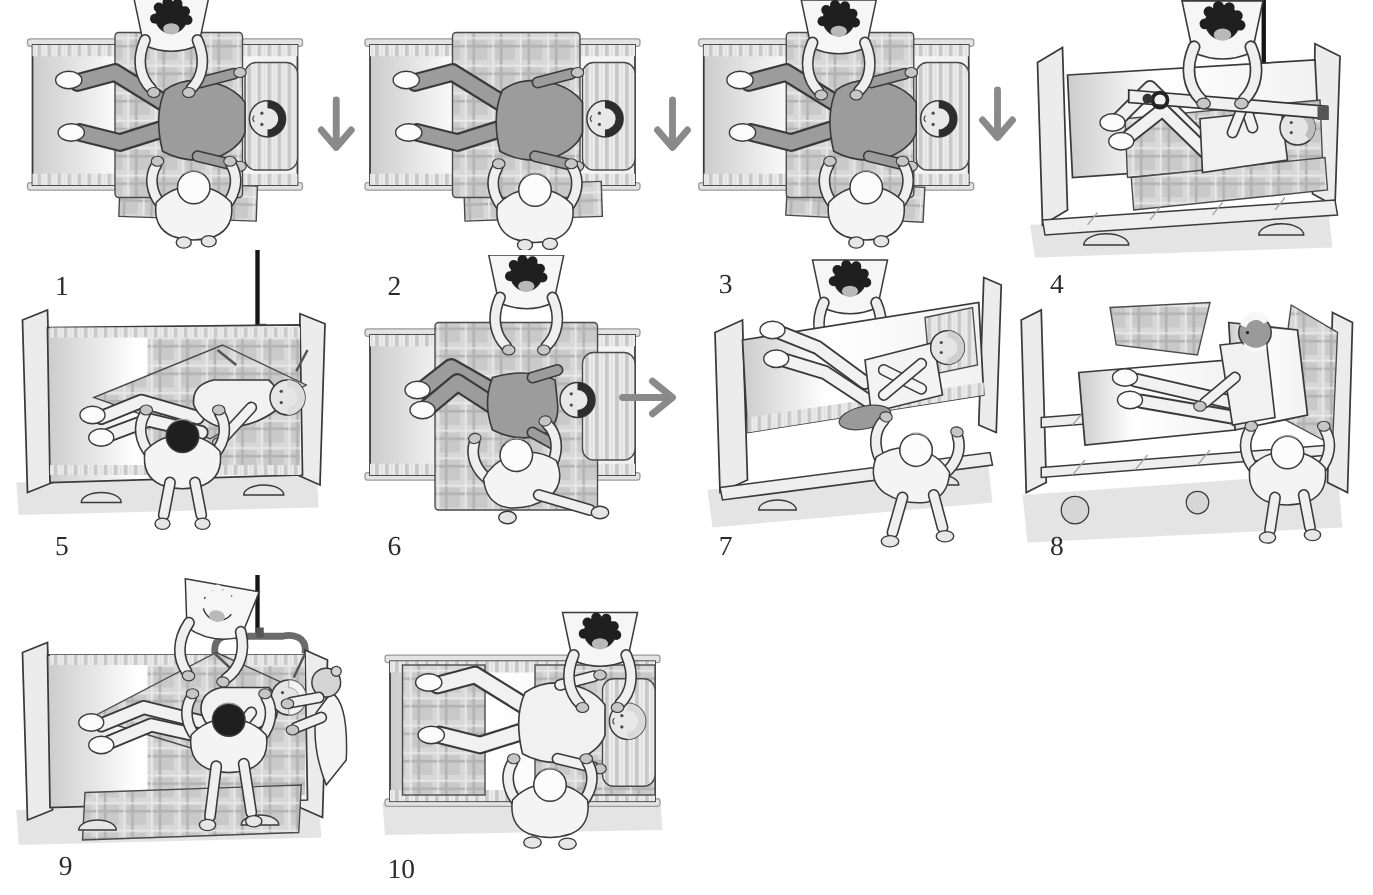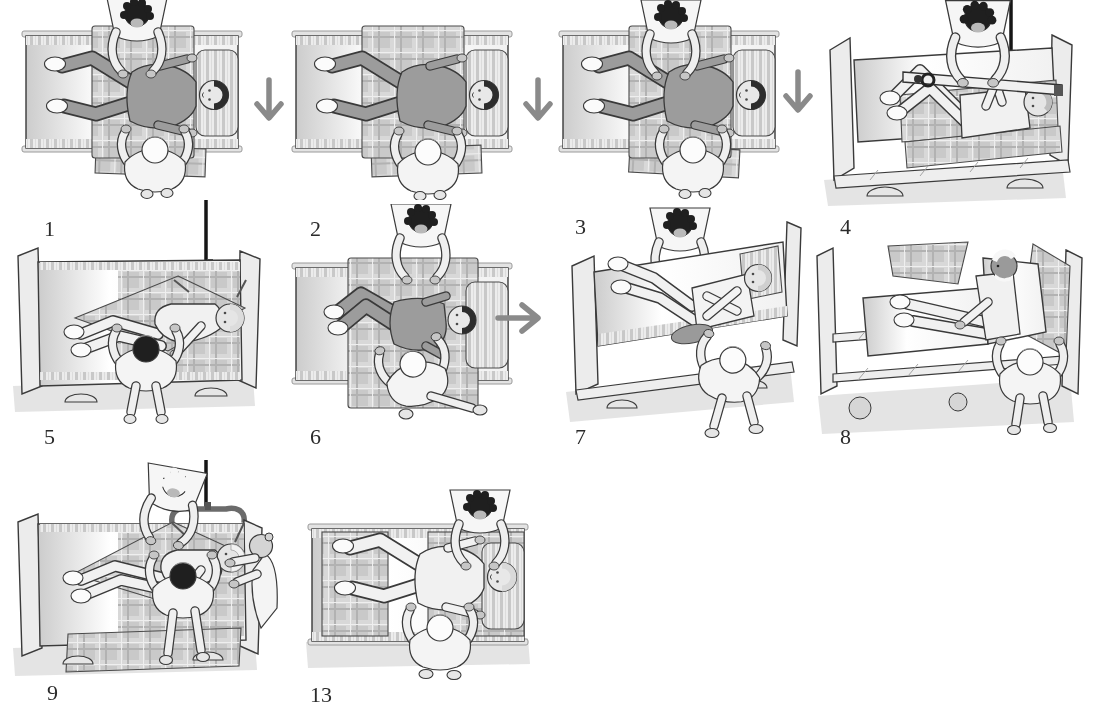--- a/index.html
+++ b/index.html
@@ -495,15 +495,15 @@
 
   <div class="caption" style="left:44px;top:218px">1</div>
   <div class="caption" style="left:310px;top:218px">2</div>
   <div class="caption" style="left:575px;top:216px">3</div>
   <div class="caption" style="left:840px;top:216px">4</div>
   <div class="caption" style="left:44px;top:426px">5</div>
   <div class="caption" style="left:310px;top:426px">6</div>
   <div class="caption" style="left:575px;top:426px">7</div>
   <div class="caption" style="left:840px;top:426px">8</div>
   <div class="caption" style="left:47px;top:682px">9</div>
-  <div class="caption" style="left:310px;top:684px">13</div>
+  <div class="caption" style="left:310px;top:684px">10</div>
 
 </div>
 
 </body></html>

